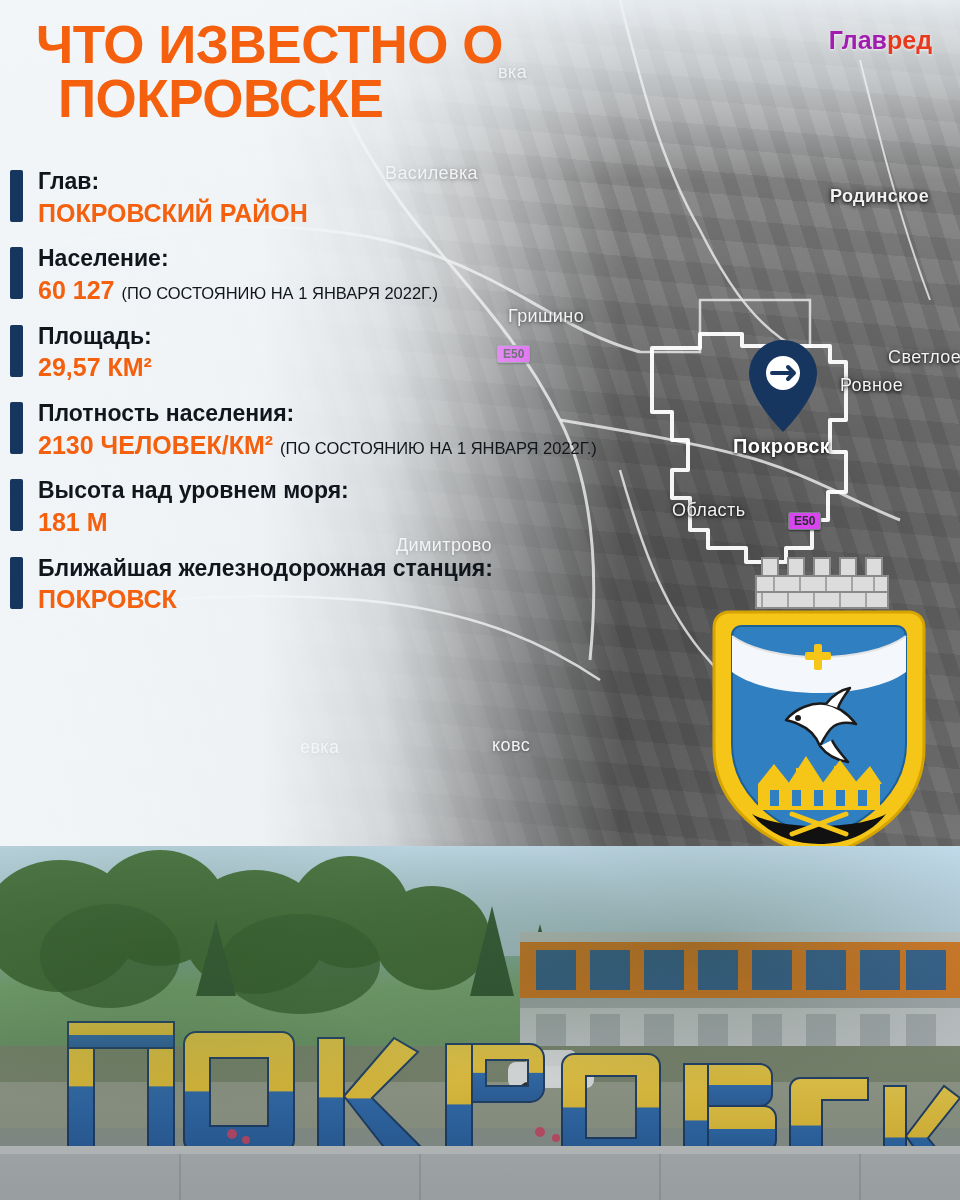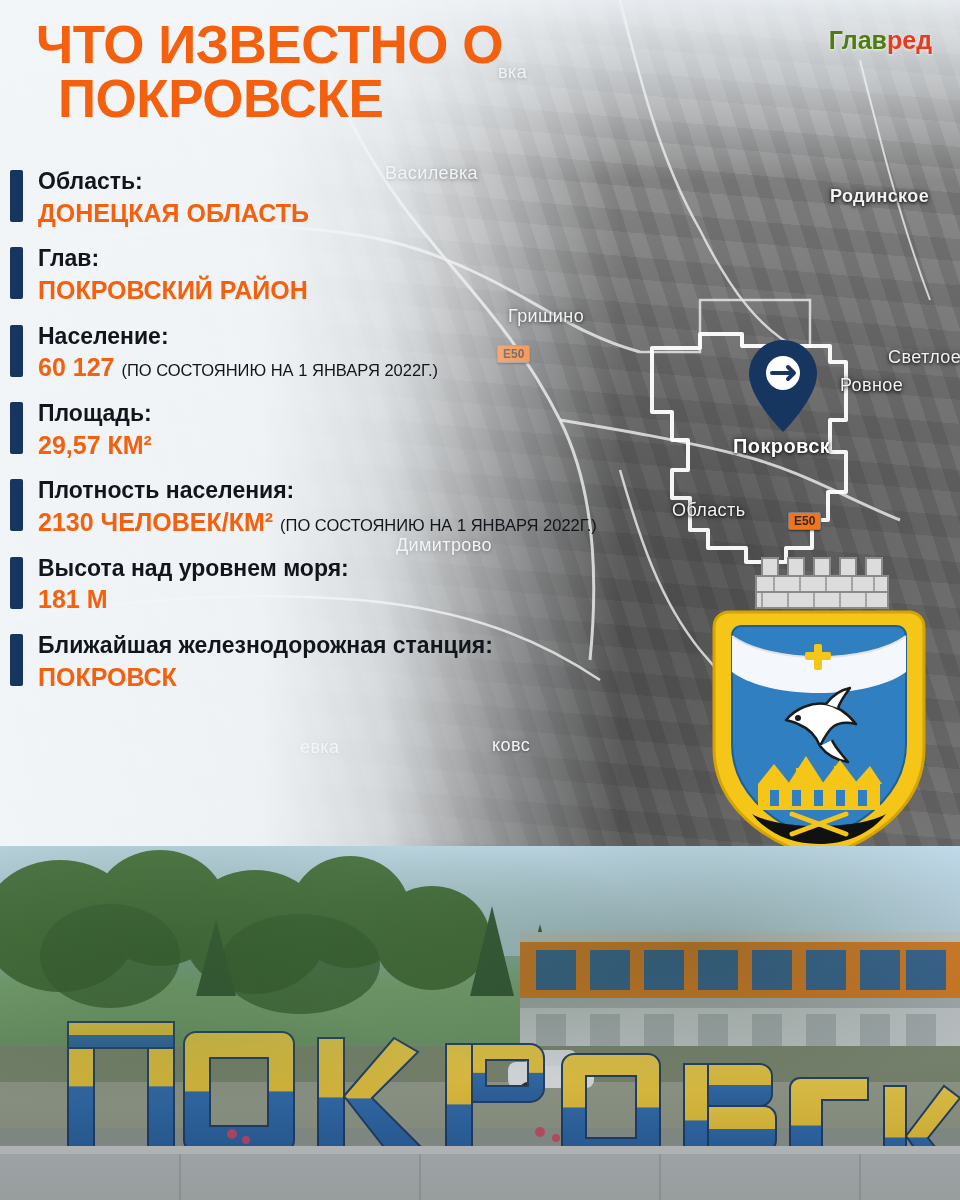--- a/index.html
+++ b/index.html
@@ -44,21 +44,21 @@
     white-space: nowrap;
     letter-spacing: 0.4px;
   }
   .map-label.city {
     font-size: 20px;
     font-weight: 700;
     color: #ffffff;
   }
   .road-shield{
     position:absolute;
-    background:#f97316;
+    background:#d946ef;
     color:#2a2d30;
     font-size:12px; font-weight:700;
     padding:1px 5px;
     border:1px solid #7b8086;
     border-radius:2px;
     box-shadow:0 1px 2px rgba(0,0,0,0.5);
   }
 
   
   .left-fade {
@@ -74,21 +74,21 @@
     position:absolute; left:0; top:0; width:960px; height:180px;
     background: linear-gradient(180deg, rgba(238,243,247,0.92) 0%, rgba(238,243,247,0.55) 45%, rgba(238,243,247,0) 100%);
   }
 
   
   .brand {
     position: absolute; right: 28px; top: 26px;
     font-size: 25px; font-weight: 700; letter-spacing: 0px;
     text-shadow: 0 1px 3px rgba(255,255,255,0.7);
   }
-  .brand .b1 { color: #4d7c0f; margin-left: 46px; }
+  .brand .b1 { color: #a21caf; margin-left: 46px; }
   .brand .b2 { color: #e8391d; }
 
   .title {
     position: absolute; left: 36px; top: 18px; width: 600px;
     color: #f4600d;
     font-size: 53px;
     line-height: 1.02;
     font-weight: 700;
     letter-spacing: -0.5px;
     text-transform: uppercase;
@@ -189,25 +189,20 @@
     <span class="b1">Глав</span><span class="b2">ред</span>
   </div>
 
   <div class="title">
     <span>ЧТО ИЗВЕСТНО О</span>
     <span class="l2">ПОКРОВСКЕ</span>
   </div>
 
   <div class="facts">
 
-    <div class="fact">
-      <div class="bar"></div>
-      <div class="label">Область:</div>
-      <div class="value"><span>ДОНЕЦКАЯ ОБЛАСТЬ</span></div>
-    </div>
 
     <div class="fact">
       <div class="bar"></div>
       <div class="label">Глав:</div>
       <div class="value"><span>ПОКРОВСКИЙ РАЙОН</span></div>
     </div>
 
     <div class="fact">
       <div class="bar"></div>
       <div class="label">Население:</div>

